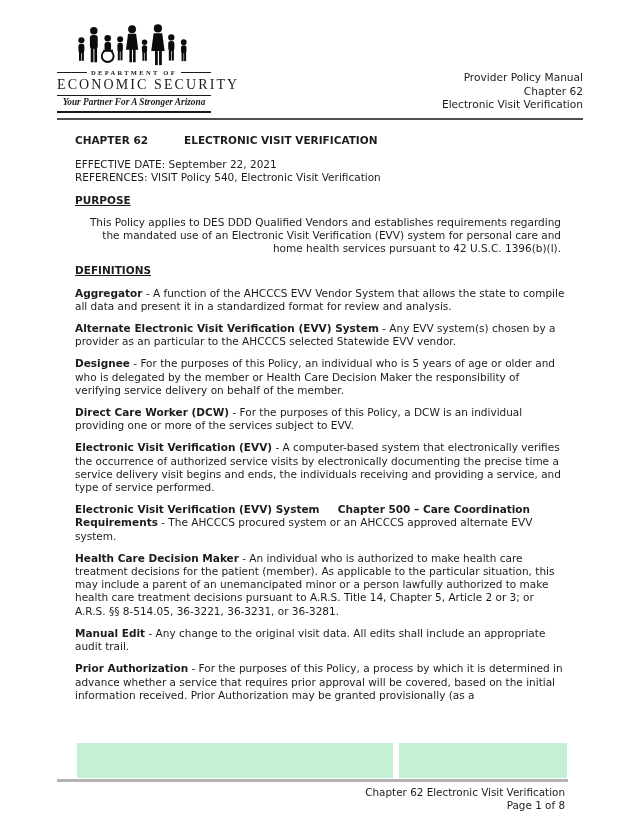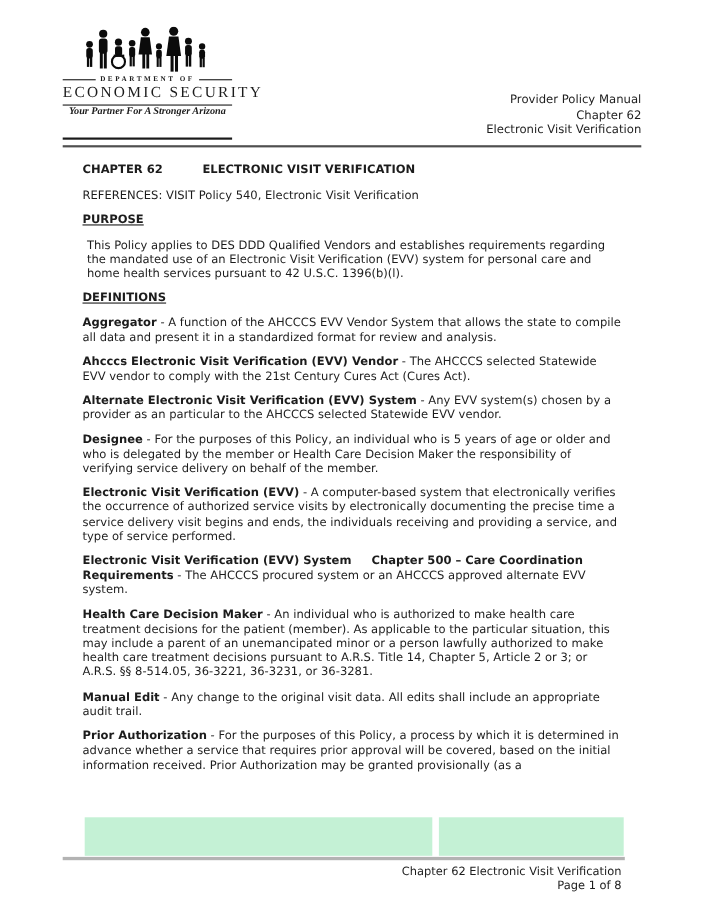--- a/index.html
+++ b/index.html
@@ -23,36 +23,36 @@
     display:flex; align-items:center; gap:4px; margin-top:1px;
     font-size:6.5px; font-weight:bold; letter-spacing:2.3px; white-space:nowrap;
     font-family:"Liberation Serif","DejaVu Serif",serif;
   }
   .dept-line .rule { flex:1; height:1px; background:#1a1a1a; }
   .logo-name {
     font-family:"Liberation Serif","DejaVu Serif",serif;
     font-size:14px; letter-spacing:2.1px; white-space:nowrap; margin-top:1px;
   }
   .tagline {
-    margin-top:2px; padding:1px 0 18px;
+    margin-top:2px; padding:1px 0 4px;
     border-top:1.2px solid #1a1a1a; border-bottom:2px solid #1a1a1a;
     font-family:"Liberation Serif","DejaVu Serif",serif;
     font-style:italic; font-weight:bold; font-size:9.3px; white-space:nowrap;
   }
   .header-right {
     text-align:right; font-size:10.6px; line-height:13.6px; padding-bottom:1px;
   }
 
   
   .content { margin:14px 75px 0; font-size:10.5px; line-height:13.2px; }
   .doc-title { font-weight:bold; margin:0 0 11px; }
   .doc-title .chap { margin-right:36px; }
   .meta { margin:0 0 9px; }
   .heading { font-weight:bold; text-decoration:underline; margin:0 0 9px; }
-  .para { margin:0 4px 9px; }
+  .para { margin:0 4px 9px;text-align:right; }
   .def { margin:0 0 9px; }
   .term { font-weight:bold; }
 
   
   .hl-box { position:absolute; height:35px; top:743px; background:var(--highlight); }
   .hl-left  { left:77px;  width:316px; }
   .hl-right { left:399px; width:168px; }
   .footer-rule { position:absolute; left:57px; top:779px; width:511px; height:3px; background:#b3b3b3; }
   .footer-text {
     position:absolute; right:75px; top:786px; text-align:right;
@@ -127,32 +127,33 @@
     <div>Electronic Visit Verification</div>
   </div>
 </div>
 
 <div class="content">
   <div class="doc-title">
     <span class="chap">CHAPTER 62</span><span>ELECTRONIC VISIT VERIFICATION</span>
   </div>
 
   <div class="meta">
+    <div>EFFECTIVE DATE: September 22, 2021</div>
     <div>REFERENCES: VISIT Policy 540, Electronic Visit Verification</div>
   </div>
 
   <div class="heading">PURPOSE</div>
   <p class="para">This Policy applies to DES DDD Qualified Vendors and establishes requirements regarding the mandated use of an Electronic Visit Verification (EVV) system for personal care and home health services pursuant to 42 U.S.C. 1396(b)(l).</p>
 
   <div class="heading">DEFINITIONS</div>
 
   <p class="def"><span class="term">Aggregator</span><span> - A function of the AHCCCS EVV Vendor System that allows the state to compile all data and present it in a standardized format for review and analysis.</span></p>
-  <p class="def"><span class="term">Ahcccs Electronic Visit Verification (EVV) Vendor</span><span> - The AHCCCS selected Statewide EVV vendor to comply with the 21st Century Cures Act (Cures Act).</span></p>
   <p class="def"><span class="term">Alternate Electronic Visit Verification (EVV) System</span><span> - Any EVV system(s) chosen by a provider as an particular to the AHCCCS selected Statewide EVV vendor.</span></p>
   <p class="def"><span class="term">Designee</span><span> - For the purposes of this Policy, an individual who is 5 years of age or older and who is delegated by the member or Health Care Decision Maker the responsibility of verifying service delivery on behalf of the member.</span></p>
+  <p class="def"><span class="term">Direct Care Worker (DCW)</span><span> - For the purposes of this Policy, a DCW is an individual providing one or more of the services subject to EVV.</span></p>
   <p class="def"><span class="term">Electronic Visit Verification (EVV)</span><span> - A computer-based system that electronically verifies the occurrence of authorized service visits by electronically documenting the precise time a service delivery visit begins and ends, the individuals receiving and providing a service, and type of service performed.</span></p>
   <p class="def"><span class="term">Electronic Visit Verification (EVV) System&nbsp;&nbsp;&nbsp;&nbsp;&nbsp;Chapter 500 – Care Coordination Requirements</span><span> - The AHCCCS procured system or an AHCCCS approved alternate EVV system.</span></p>
   <p class="def"><span class="term">Health Care Decision Maker</span><span> - An individual who is authorized to make health care treatment decisions for the patient (member). As applicable to the particular situation, this may include a parent of an unemancipated minor or a person lawfully authorized to make health care treatment decisions pursuant to A.R.S. Title 14, Chapter 5, Article 2 or 3; or A.R.S. §§ 8-514.05, 36-3221, 36-3231, or 36-3281.</span></p>
   <p class="def"><span class="term">Manual Edit</span><span> - Any change to the original visit data. All edits shall include an appropriate audit trail.</span></p>
   <p class="def"><span class="term">Prior Authorization</span><span> - For the purposes of this Policy, a process by which it is determined in advance whether a service that requires prior approval will be covered, based on the initial information received. Prior Authorization may be granted provisionally (as a</span></p>
 </div>
 
 <div class="hl-box hl-left"></div>
 <div class="hl-box hl-right"></div>
 <div class="footer-rule"></div>

